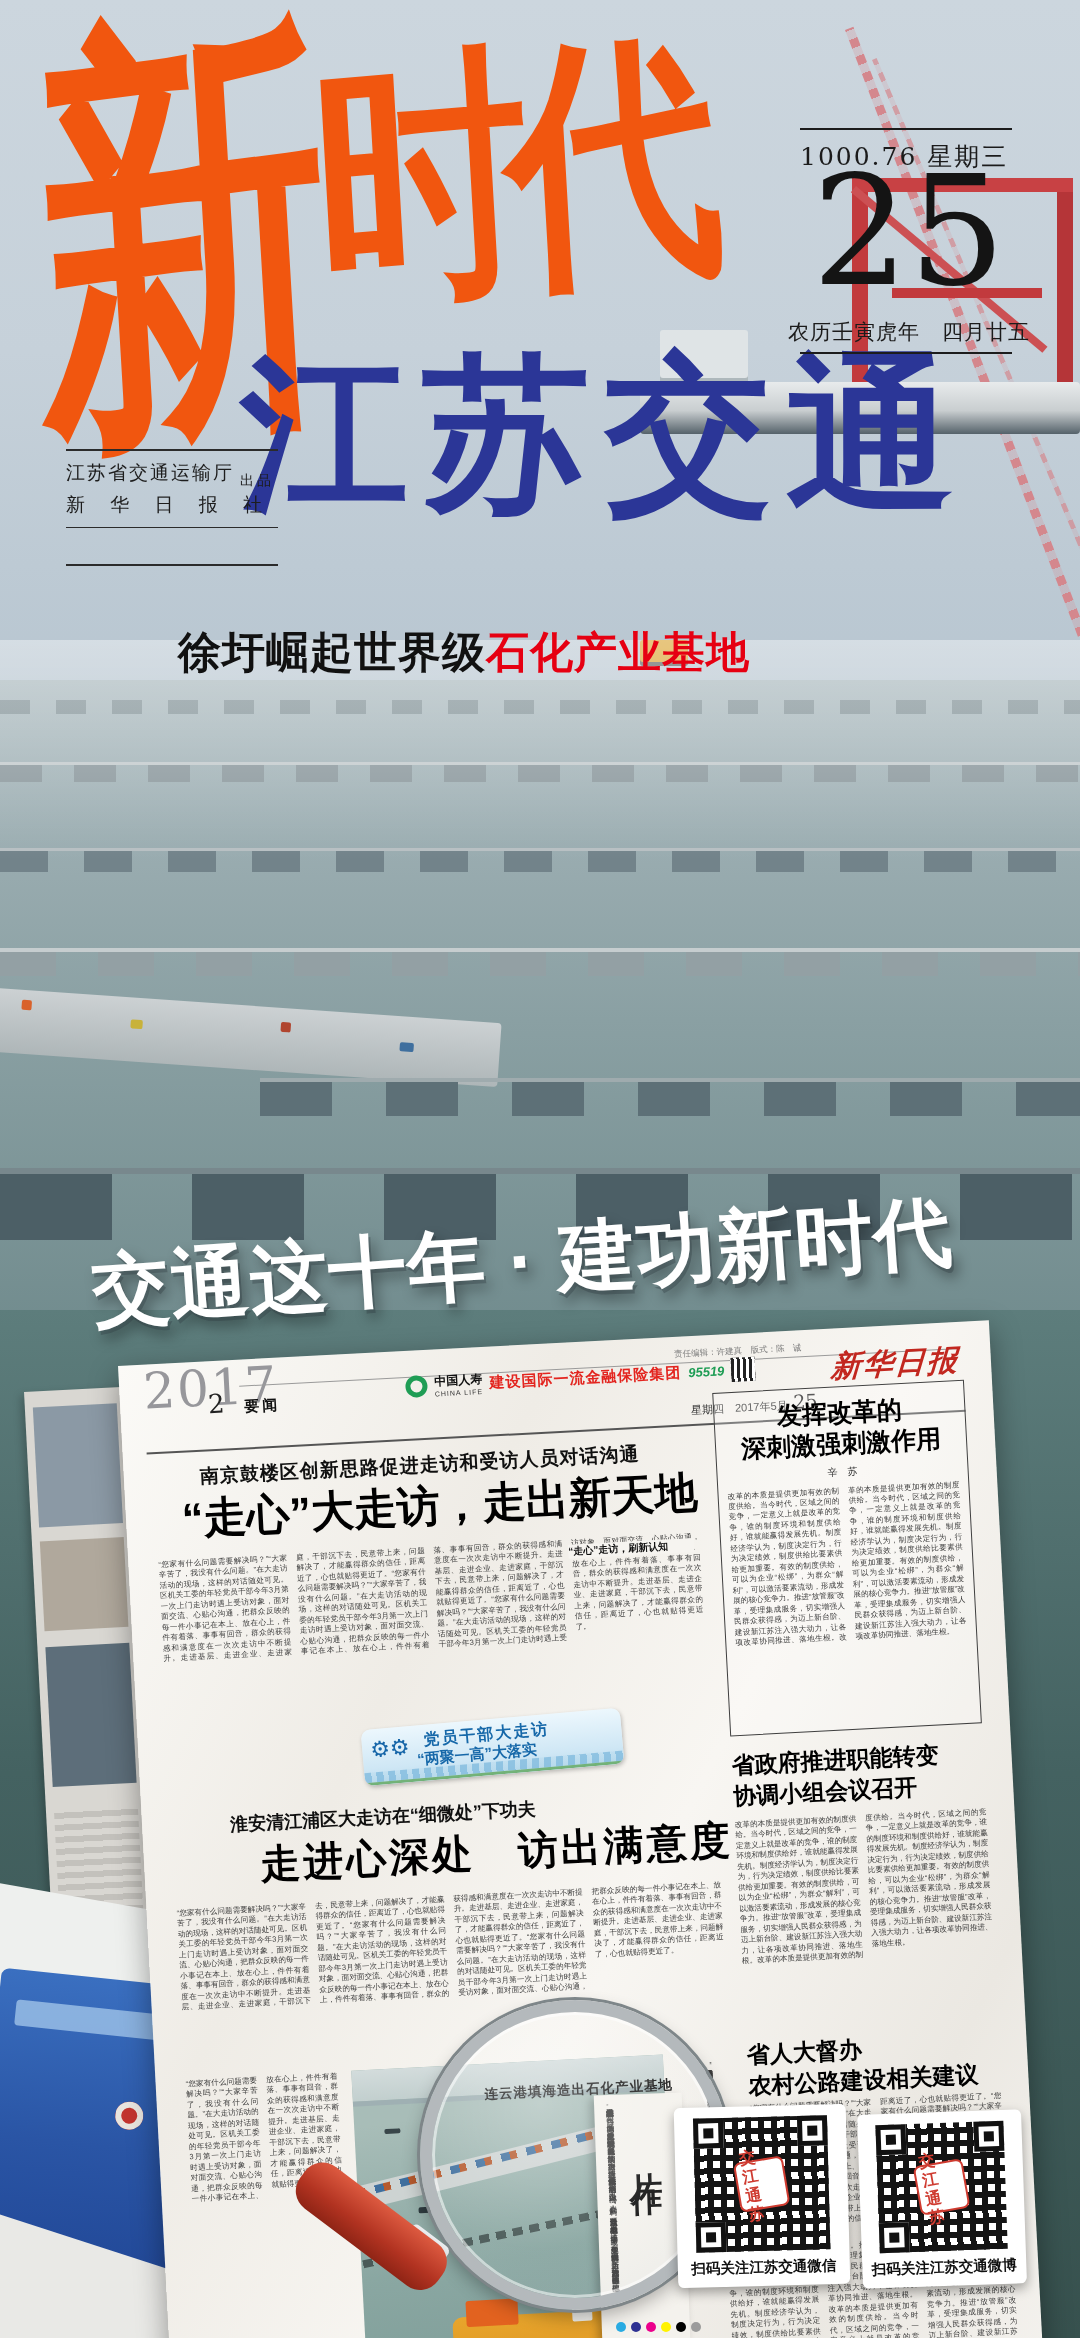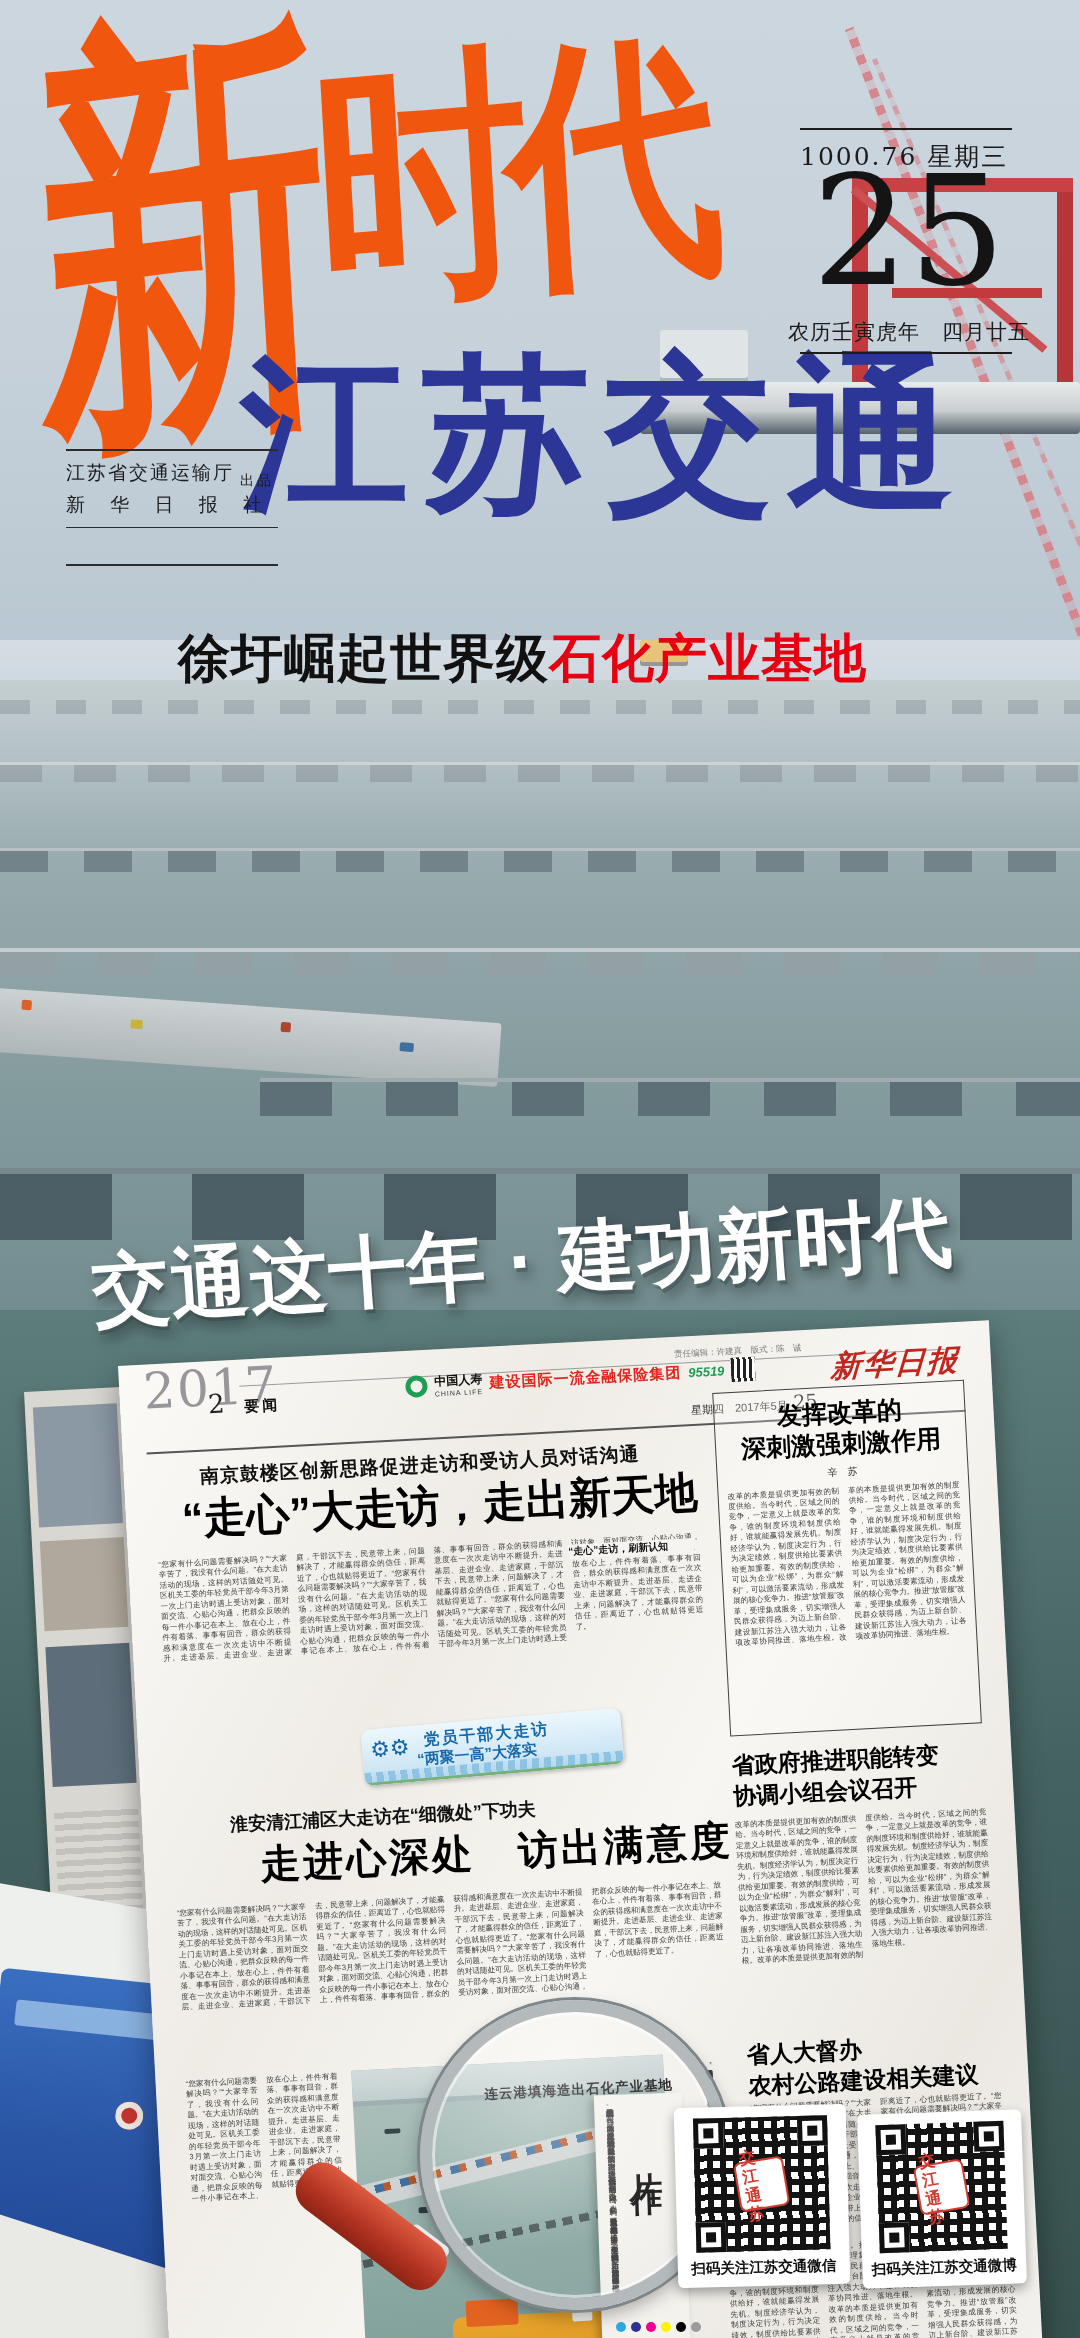--- a/index.html
+++ b/index.html
@@ -25,21 +25,21 @@
   .chars-shidai{left:308px;top:56px;font-size:252px;line-height:1;font-weight:900;color:#f1560f;letter-spacing:-26px;transform:scale(.85,1.04) rotate(-4deg);transform-origin:top left;}
   .title-blue{left:240px;top:350px;font-size:168px;line-height:1;font-weight:900;color:#2b3697;letter-spacing:14px;}
   .pub-line{color:#1d1d1d;font-size:19px;letter-spacing:2px;}
   
   .dateline-top{left:800px;top:128px;width:212px;height:2px;background:#1c1c1c;}
   .date-main{left:800px;top:140px;font-size:25px;letter-spacing:2px;color:#1b1b1b;}
   .day-big{left:812px;top:156px;font-size:152px;line-height:1;color:#141414;}
   .lunar{left:788px;top:318px;font-size:21px;color:#1b1b1b;letter-spacing:1px;}
   .dateline-bot{left:800px;top:352px;width:212px;height:2px;background:#1c1c1c;}
   
-  .cover-h{left:178px;top:626px;font-size:52px;line-height:1.24;font-weight:900;color:#111;font-family:"DejaVu Serif","Liberation Serif",serif;letter-spacing:1px;white-space:nowrap;}
+  .cover-h{left:178px;top:626px;font-size:43px;line-height:1.24;font-weight:900;color:#111;font-family:"DejaVu Serif","Liberation Serif",serif;letter-spacing:1px;white-space:nowrap;}
   
   .banner{left:92px;top:1240px;font-size:78px;font-weight:900;color:#ffffff;transform:rotate(-4deg);transform-origin:left center;letter-spacing:1px;white-space:nowrap;z-index:6;
     text-shadow:2px 4px 0 rgba(45,58,63,.35),5px 9px 14px rgba(0,0,0,.4);}
   
   .paper{left:118px;top:1366px;width:872px;height:1070px;background:
       linear-gradient(120deg,#fbfaf7 0%,#efece6 30%,#f8f6f2 55%,#ebe8e2 82%,#f4f2ee 100%);
     transform:rotate(-3deg);transform-origin:top left;z-index:3;
     box-shadow:0 10px 30px rgba(0,0,0,.38);}
   .np-year{left:24px;top:-2px;font-size:50px;color:#97979b;letter-spacing:2px;}
   .np-kicker{font-weight:bold;color:#101010;}

